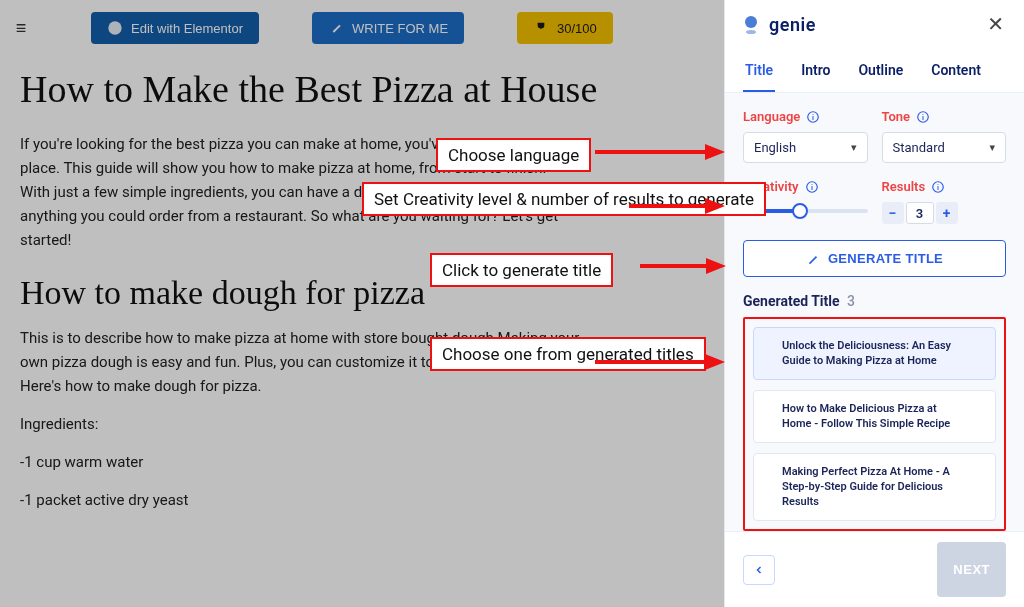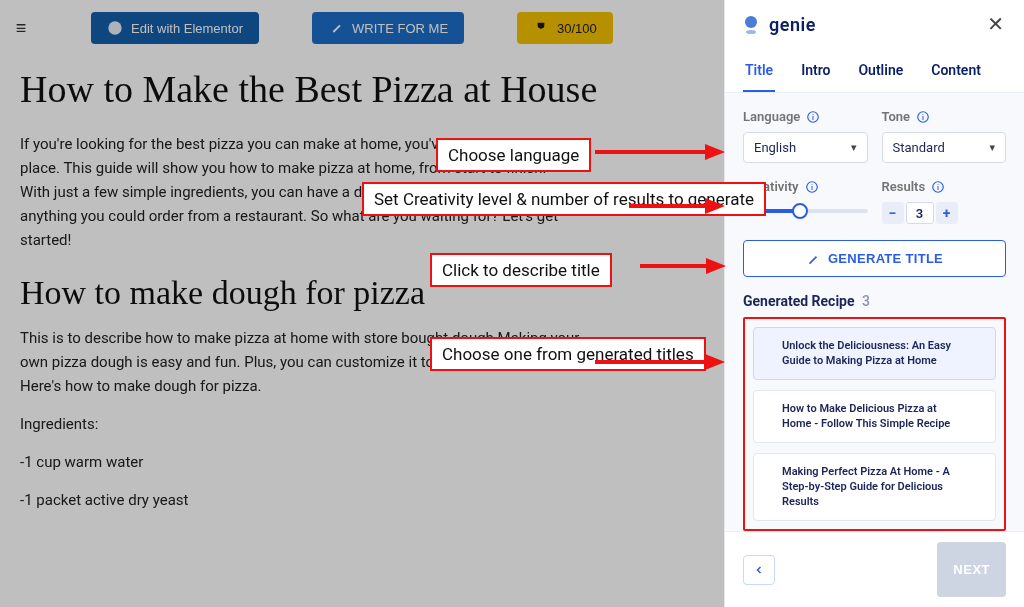--- a/index.html
+++ b/index.html
@@ -22,21 +22,21 @@
     .brand { display: flex; align-items: center; gap: 6px; }
     .brand-icon { width: 24px; height: 24px; }
     .brand-text { font-size: 18px; font-weight: 600; color: #0b1f66; letter-spacing: 0.5px; }
     .close { font-size: 20px; color: #444; cursor: pointer; padding: 2px 6px; }
     .tabs { display: flex; gap: 24px; padding: 6px 18px 0; border-bottom: 1px solid #eaeef5; }
     .tab { font-size: 14px; font-weight: 600; color: #0b1f66; padding: 8px 2px 12px; cursor: pointer; border-bottom: 2px solid transparent; }
     .tab.active { color: #2b5ce6; border-bottom: 2px solid #2b5ce6; }
     .panel { padding: 16px 18px; background: #f7f9fc; flex: 1; overflow: auto; }
     .row { display: flex; gap: 14px; margin-bottom: 16px; }
     .field { flex: 1; display: flex; flex-direction: column; gap: 8px; }
-    .label { display: flex; align-items: flex-end; gap: 6px; font-size: 13px; font-weight: 600; color: #737373; }
+    .label { display: flex; align-items: flex-end; gap: 6px; font-size: 13px; font-weight: 600; color: #ef4444; }
     .info-icon { width: 14px; height: 14px; }
     .select { display: flex; align-items: center; justify-content: space-between; background: #fff; border: 1px solid #d6dbe7; border-radius: 4px; padding: 7px 10px; font-size: 13px; color: #1b2559; cursor: pointer; }
     .chevron { font-size: 11px; color: #444; }
     .slider-wrap { position: relative; height: 18px; display: flex; align-items: center; }
     .slider-track { position: absolute; height: 4px; width: 100%; background: #dbe2f0; border-radius: 2px; }
     .slider-fill { position: absolute; height: 4px; width: 46%; background: #2b5ce6; border-radius: 2px; }
     .slider-thumb { position: absolute; left: 46%; transform: translateX(-50%); width: 16px; height: 16px; background: #fff; border: 2px solid #2b5ce6; border-radius: 50%; }
     .stepper { display: flex; align-items: center; gap: 2px; }
     .step-btn { width: 22px; height: 22px; background: #e8edf7; color: #2b5ce6; display: flex; align-items: center; justify-content: center; border-radius: 3px; font-size: 14px; font-weight: 700; cursor: pointer; }
     .step-val { width: 28px; height: 22px; border: 1px solid #d6dbe7; background: #fff; display: flex; align-items: center; justify-content: center; font-size: 13px; font-weight: 600; color: #1b2559; border-radius: 3px; }
@@ -167,21 +167,21 @@
         </div>
       </div>
     </div>
     <button class="generate-btn">
       <svg width="14" height="14" viewBox="0 0 24 24">
           <path fill="#2b5ce6" d="M5 19l12-12 2 2-12 12z"></path>
         </svg>
       <span>GENERATE TITLE</span>
     </button>
     <div class="gen-title-label">
-      <span>Generated Recipe</span>
+      <span>Generated Title</span>
       <span class="count">3</span>
     </div>
     <div class="results-list">
       <div class="result-item selected">Unlock the Deliciousness: An Easy Guide to Making Pizza at Home</div>
       <div class="result-item">How to Make Delicious Pizza at Home - Follow This Simple Recipe</div>
       <div class="result-item">Making Perfect Pizza At Home - A Step-by-Step Guide for Delicious Results</div>
     </div>
   </div>
   <div class="footer">
     <div class="back-btn">
@@ -198,21 +198,21 @@
     <line class="arrow-line" x1="0" y1="12" x2="110" y2="12"></line>
     <polygon class="arrow-head" points="110,4 130,12 110,20"></polygon>
   </svg>
 
 <div class="callout" style="left:362px; top:182px;">Set Creativity level &amp; number of results to generate</div>
 <svg class="arrow" style="left:629px; top:194px;" width="96" height="24">
     <line class="arrow-line" x1="0" y1="12" x2="76" y2="12"></line>
     <polygon class="arrow-head" points="76,4 96,12 76,20"></polygon>
   </svg>
 
-<div class="callout" style="left:430px; top:253px;">Click to describe title</div>
+<div class="callout" style="left:430px; top:253px;">Click to generate title</div>
 <svg class="arrow" style="left:640px; top:254px;" width="86" height="24">
     <line class="arrow-line" x1="0" y1="12" x2="66" y2="12"></line>
     <polygon class="arrow-head" points="66,4 86,12 66,20"></polygon>
   </svg>
 
 <div class="callout" style="left:430px; top:337px;">Choose one from generated titles</div>
 <svg class="arrow" style="left:595px; top:350px;" width="130" height="24">
     <line class="arrow-line" x1="0" y1="12" x2="110" y2="12"></line>
     <polygon class="arrow-head" points="110,4 130,12 110,20"></polygon>
   </svg>

